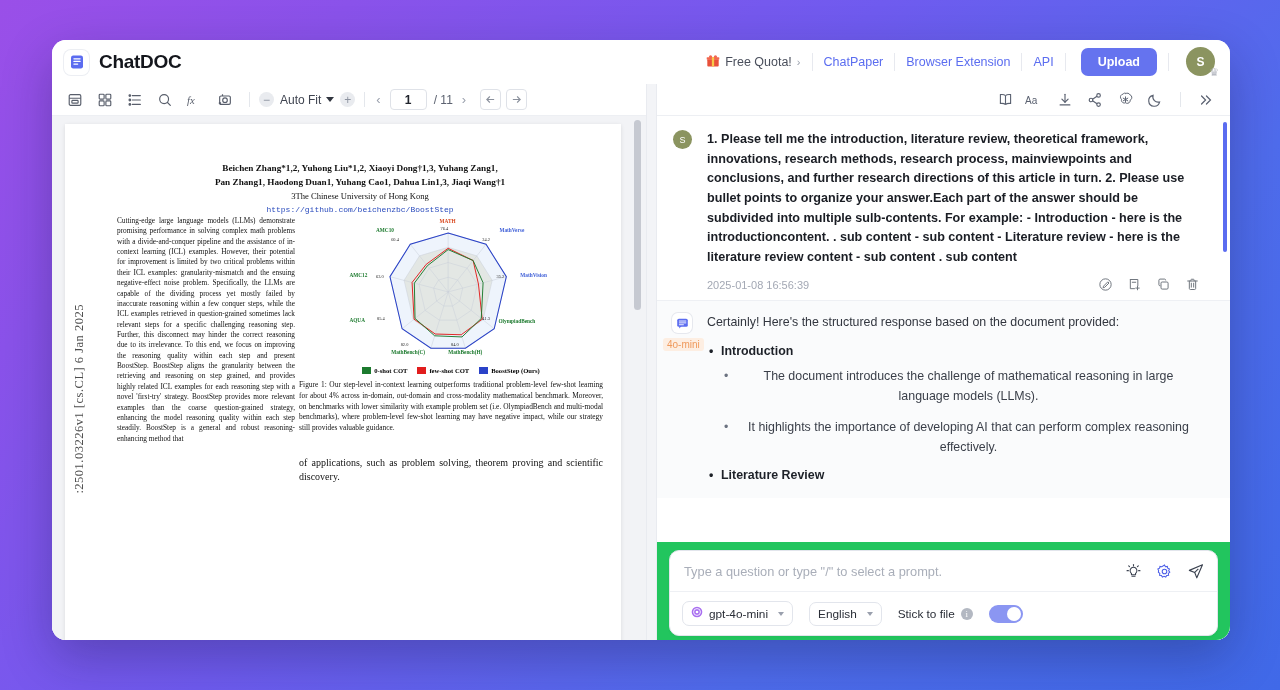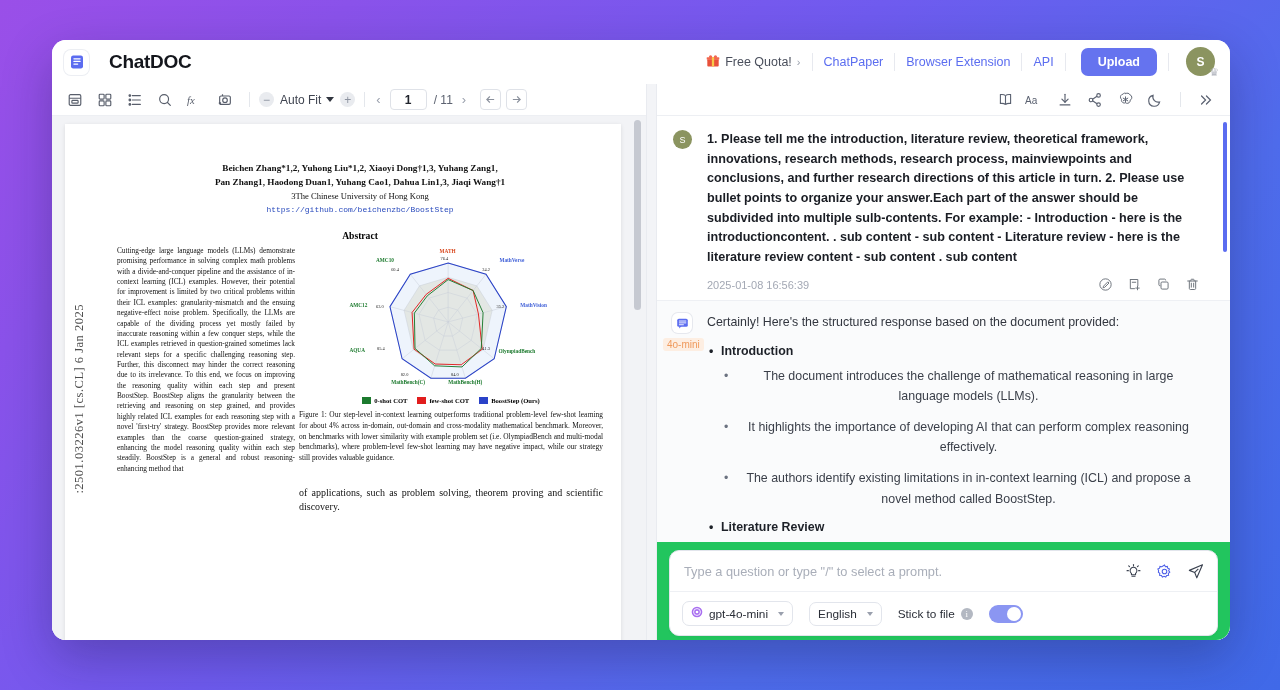--- a/index.html
+++ b/index.html
@@ -29,21 +29,21 @@
   
   .header {
     height: 44px;
     flex: 0 0 44px;
     display: flex;
     align-items: center;
     padding: 0 14px 0 12px;
     background: #fff;
     position: relative;
   }
-  .brand { display: flex; align-items: center; gap: 20px; }
+  .brand { display: flex; align-items: center; gap: 10px; }
   .brand-logo {
     width: 25px; height: 25px;
     background: #fff;
     border-radius: 7px;
     box-shadow: 0 0 0 1px #eceef3;
     display: flex; align-items: center; justify-content: center;
   }
   .brand-name {
     font-size: 19px; font-weight: bold; letter-spacing: -0.3px;
     color: #14161c;
@@ -481,21 +481,20 @@
 
           <div class="paper-body">
 
             <div class="authors">
               <div><b>Beichen Zhang*1,2, Yuhong Liu*1,2, Xiaoyi Dong†1,3, Yuhang Zang1,</b></div>
               <div><b>Pan Zhang1, Haodong Duan1, Yuhang Cao1, Dahua Lin1,3, Jiaqi Wang†1</b></div>
               <div class="affil">3The Chinese University of Hong Kong</div>
               <div class="paper-url">https://github.com/beichenzbc/BoostStep</div>
             </div>
 
-            <div class="abs-head">Abstract</div>
 
             <div class="two-col">
               <div class="col-left">
                 <div class="abs-text">Cutting-edge large language models (LLMs) demonstrate promising performance in solving complex math problems with a divide-and-conquer pipeline and the assistance of in-context learning (ICL) examples. However, their potential for improvement is limited by two critical problems within their ICL examples: granularity-mismatch and the ensuing negative-effect noise problem. Specifically, the LLMs are capable of the dividing process yet mostly failed by inaccurate reasoning within a few conquer steps, while the ICL examples retrieved in question-grained sometimes lack relevant steps for a specific challenging reasoning step. Further, this disconnect may hinder the correct reasoning due to its irrelevance. To this end, we focus on improving the reasoning quality within each step and present BoostStep. BoostStep aligns the granularity between the retrieving and reasoning on step grained, and provides highly related ICL examples for each reasoning step with a novel 'first-try' strategy. BoostStep provides more relevant examples than the coarse question-grained strategy, enhancing the model reasoning quality within each step steadily. BoostStep is a general and robust reasoning-enhancing method that</div>
               </div>
               <div class="col-right">
 
                 <div class="radar-wrap">
                   <svg viewBox="0 0 230 158" width="100%" height="100%">
                     <g transform="translate(112,80)">
@@ -685,21 +684,20 @@
           <div class="ai-model-tag">4o-mini</div>
 
           <div class="ai-intro">Certainly! Here's the structured response based on the document provided:</div>
 
           <ul class="l1">
             <li>
               <span>Introduction</span>
               <ul class="l2">
                 <li>The document introduces the challenge of mathematical reasoning in large language models (LLMs).</li>
                 <li>It highlights the importance of developing AI that can perform complex reasoning effectively.</li>
-                <li>The authors identify existing limitations in in-context learning (ICL) and propose a novel method called BoostStep.</li>
               </ul>
             </li>
             <li>
               <span>Literature Review</span>
               
             </li>
           </ul>
         </div>
 
         <div class="chat-vscroll"></div>

